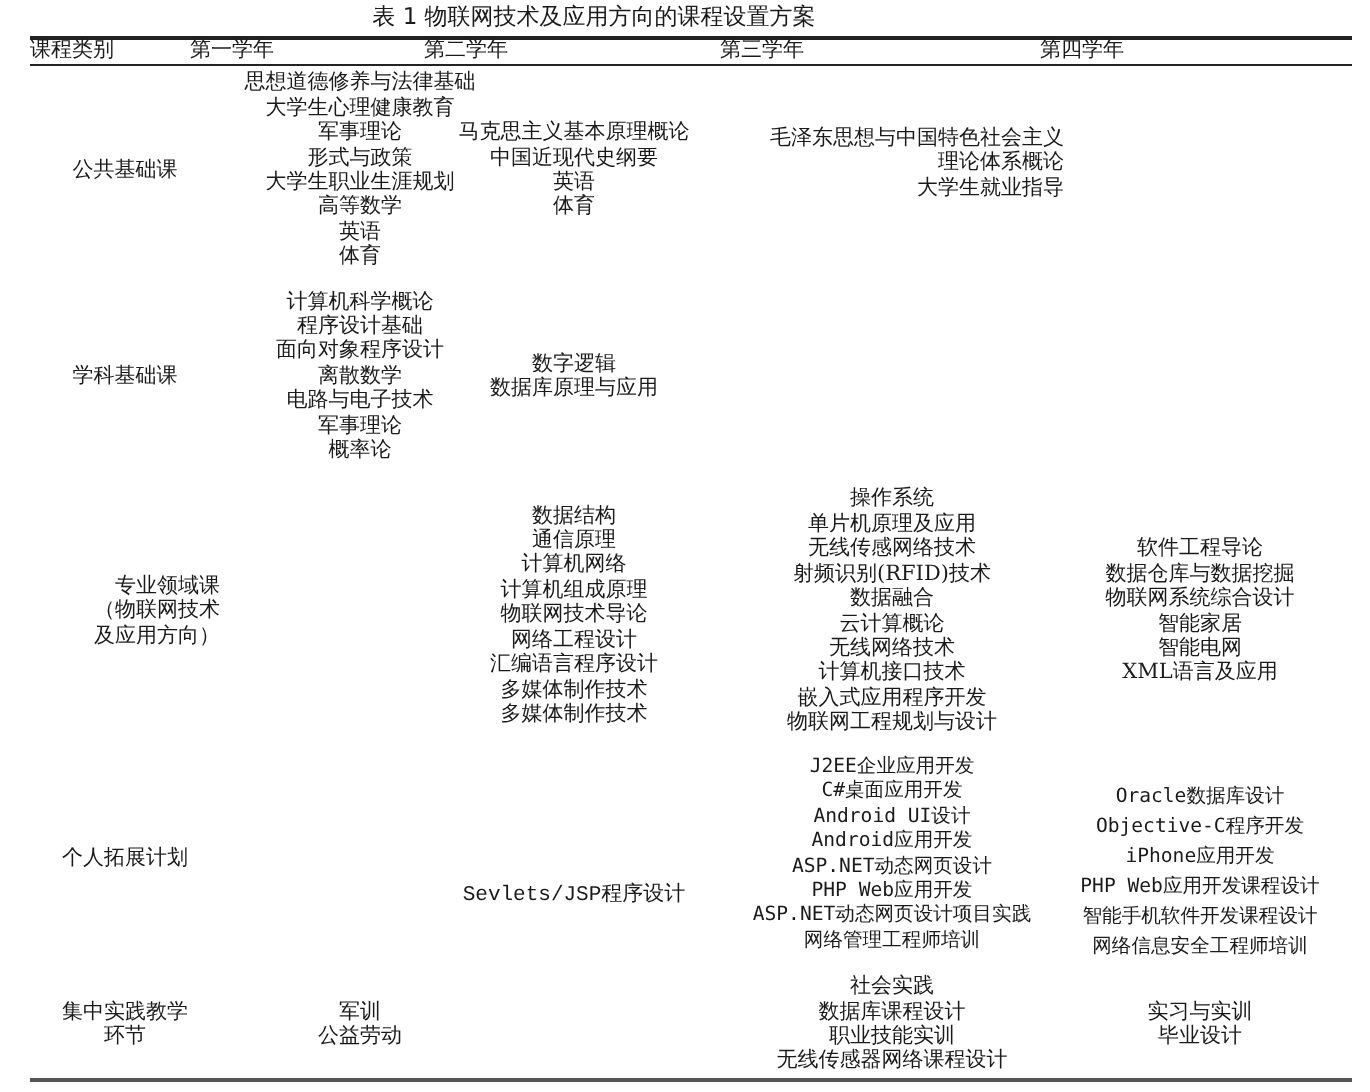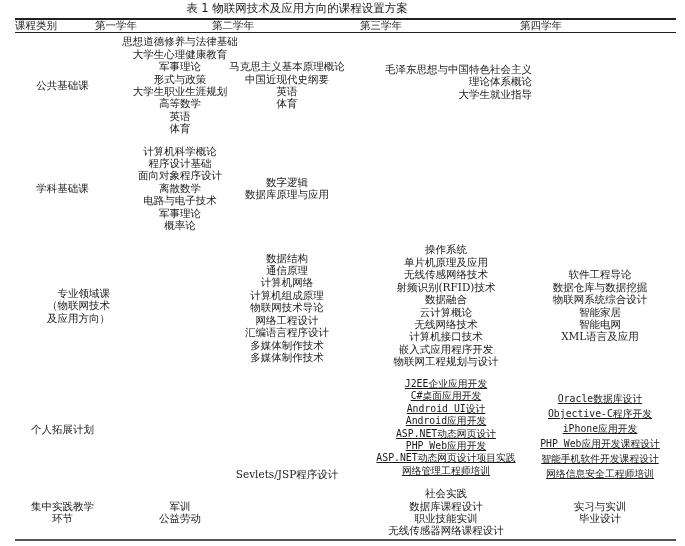--- a/index.html
+++ b/index.html
@@ -19,21 +19,21 @@
   .rule.bot { top: 539px; height: 2px; background: #555; }
 
   .hdr { position: absolute; top: 19px; height: 13px; font-size: 10.5px; line-height: 13px; text-align: left; }
   .row { position: absolute; left: 0; width: 685px; }
   .cell {
     position: absolute; top: 0; height: 100%;
     display: flex; flex-direction: column; justify-content: center; align-items: center;
     font-size: 10.5px; line-height: 12.4px; text-align: center;
   }
   .cell span { white-space: nowrap; display: block; }
-  .mono { font-family: "DejaVu Sans Mono", "Liberation Mono", monospace; font-size: 9.8px; letter-spacing: 0; text-decoration: underline; }
+  .mono { font-family: "DejaVu Sans Mono", "Liberation Mono", monospace; font-size: 9.8px; letter-spacing: 0; }
 
   .c0 { left: 15px; width: 95px; }
   .c1 { left: 95px; width: 170px; }
   .c2 { left: 212px; width: 150px; }
   .c3 { left: 360px; width: 172px; }
   .c4 { left: 520px; width: 160px; }
 </style>
 </head>
 <body>
 
@@ -136,21 +136,21 @@
     <span>智能电网</span>
     <span>XML语言及应用</span>
   </div>
 </div>
 
 <div class="row" style="top:378px;height:102px;">
   <div class="cell c0">
     <span>个人拓展计划</span>
   </div>
   <div class="cell c1"></div>
-  <div class="cell c2" style="justify-content:flex-end;padding-top:39px;box-sizing:border-box;">
+  <div class="cell c2" style="justify-content:center;padding-top:39px;box-sizing:border-box;font-family:Liberation Mono, monospace;">
     <span>Sevlets/JSP程序设计</span>
   </div>
   <div class="cell c3 mono" style="justify-content:flex-start;padding-top:0;box-sizing:border-box;">
     <span>J2EE企业应用开发</span>
     <span>C#桌面应用开发</span>
     <span>Android UI设计</span>
     <span>Android应用开发</span>
     <span>ASP.NET动态网页设计</span>
     <span>PHP Web应用开发</span>
     <span>ASP.NET动态网页设计项目实践</span>

